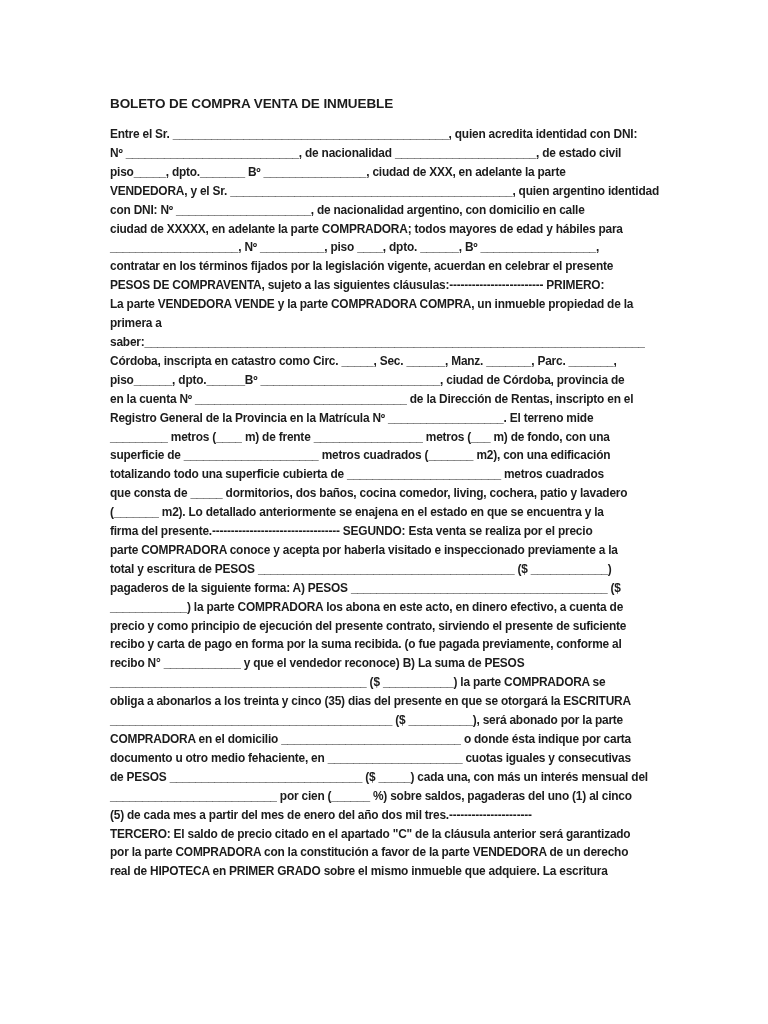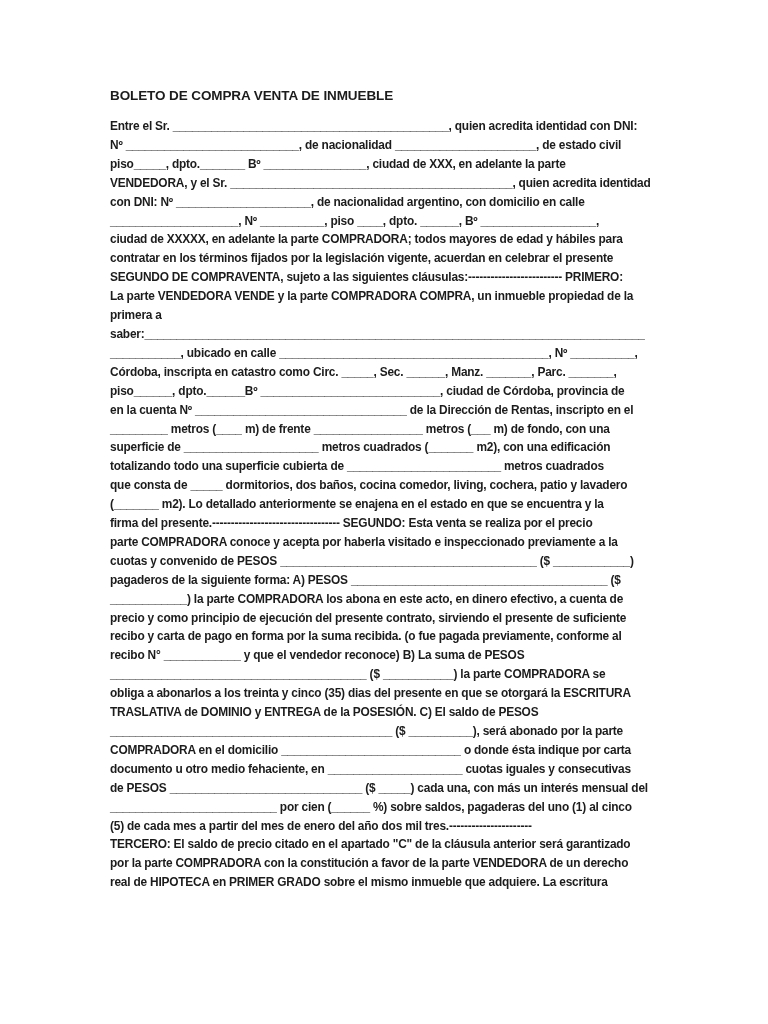--- a/index.html
+++ b/index.html
@@ -12,21 +12,21 @@
     width: 768px;
     height: 1024px;
     background: #ffffff;
     overflow: hidden;
     font-family: "Liberation Sans", sans-serif;
     color: #1c1c1c;
   }
   .doc {
     position: absolute;
     left: 110px;
-    top: 86px;
+    top: 94px;
     width: 552px;
   }
   .doc-title {
     font-size: 13.5px;
     font-weight: bold;
     letter-spacing: -0.1px;
     line-height: 19px;
     margin: 0 0 12px 0;
     white-space: pre;
   }
@@ -43,49 +43,48 @@
 </head>
 <body>
 
 <div class="page">
   <div class="doc">
     <div class="doc-title">BOLETO DE COMPRA VENTA DE INMUEBLE</div>
     <div class="doc-body">
         <div class="line">Entre el Sr. ___________________________________________, quien acredita identidad con DNI:</div>
         <div class="line">Nº ___________________________, de nacionalidad ______________________, de estado civil</div>
         <div class="line">piso_____, dpto._______ Bº ________________, ciudad de XXX, en adelante la parte</div>
-        <div class="line">VENDEDORA, y el Sr. ____________________________________________, quien acredita identidad</div>
+        <div class="line">VENDEDORA, y el Sr. ____________________________________________, quien argentino identidad</div>
         <div class="line">con DNI: Nº _____________________, de nacionalidad argentino, con domicilio en calle</div>
+        <div class="line">ciudad de XXXXX, en adelante la parte COMPRADORA; todos mayores de edad y hábiles para</div>
         <div class="line">____________________, Nº __________, piso ____, dpto. ______, Bº __________________,</div>
-        <div class="line">ciudad de XXXXX, en adelante la parte COMPRADORA; todos mayores de edad y hábiles para</div>
         <div class="line">contratar en los términos fijados por la legislación vigente, acuerdan en celebrar el presente</div>
-        <div class="line">SEGUNDO DE COMPRAVENTA, sujeto a las siguientes cláusulas:------------------------- PRIMERO:</div>
+        <div class="line">PESOS DE COMPRAVENTA, sujeto a las siguientes cláusulas:------------------------- PRIMERO:</div>
         <div class="line">La parte VENDEDORA VENDE y la parte COMPRADORA COMPRA, un inmueble propiedad de la</div>
         <div class="line">primera a</div>
         <div class="line">saber:______________________________________________________________________________</div>
-        <div class="line">___________, ubicado en calle __________________________________________, Nº __________,</div>
         <div class="line">Córdoba, inscripta en catastro como Circ. _____, Sec. ______, Manz. _______, Parc. _______,</div>
         <div class="line">piso______, dpto.______Bº ____________________________, ciudad de Córdoba, provincia de</div>
         <div class="line">en la cuenta Nº _________________________________ de la Dirección de Rentas, inscripto en el</div>
+        <div class="line">Registro General de la Provincia en la Matrícula Nº __________________. El terreno mide</div>
         <div class="line">_________ metros (____ m) de frente _________________ metros (___ m) de fondo, con una</div>
         <div class="line">superficie de _____________________ metros cuadrados (_______ m2), con una edificación</div>
         <div class="line">totalizando todo una superficie cubierta de ________________________ metros cuadrados</div>
         <div class="line">que consta de _____ dormitorios, dos baños, cocina comedor, living, cochera, patio y lavadero</div>
         <div class="line">(_______ m2). Lo detallado anteriormente se enajena en el estado en que se encuentra y la</div>
         <div class="line">firma del presente.---------------------------------- SEGUNDO: Esta venta se realiza por el precio</div>
         <div class="line">parte COMPRADORA conoce y acepta por haberla visitado e inspeccionado previamente a la</div>
-        <div class="line">cuotas y convenido de PESOS ________________________________________ ($ ____________)</div>
+        <div class="line">total y escritura de PESOS ________________________________________ ($ ____________)</div>
         <div class="line">pagaderos de la siguiente forma: A) PESOS ________________________________________ ($</div>
         <div class="line">____________) la parte COMPRADORA los abona en este acto, en dinero efectivo, a cuenta de</div>
         <div class="line">precio y como principio de ejecución del presente contrato, sirviendo el presente de suficiente</div>
         <div class="line">recibo y carta de pago en forma por la suma recibida. (o fue pagada previamente, conforme al</div>
         <div class="line">recibo N° ____________ y que el vendedor reconoce) B) La suma de PESOS</div>
         <div class="line">________________________________________ ($ ___________) la parte COMPRADORA se</div>
         <div class="line">obliga a abonarlos a los treinta y cinco (35) dias del presente en que se otorgará la ESCRITURA</div>
-        <div class="line">TRASLATIVA de DOMINIO y ENTREGA de la POSESIÓN. C) El saldo de PESOS</div>
         <div class="line">____________________________________________ ($ __________), será abonado por la parte</div>
         <div class="line">COMPRADORA en el domicilio ____________________________ o donde ésta indique por carta</div>
         <div class="line">documento u otro medio fehaciente, en _____________________ cuotas iguales y consecutivas</div>
         <div class="line">de PESOS ______________________________ ($ _____) cada una, con más un interés mensual del</div>
         <div class="line">__________________________ por cien (______ %) sobre saldos, pagaderas del uno (1) al cinco</div>
         <div class="line">(5) de cada mes a partir del mes de enero del año dos mil tres.----------------------</div>
         <div class="line">TERCERO: El saldo de precio citado en el apartado "C" de la cláusula anterior será garantizado</div>
         <div class="line">por la parte COMPRADORA con la constitución a favor de la parte VENDEDORA de un derecho</div>
         <div class="line">real de HIPOTECA en PRIMER GRADO sobre el mismo inmueble que adquiere. La escritura</div>
       </div>

